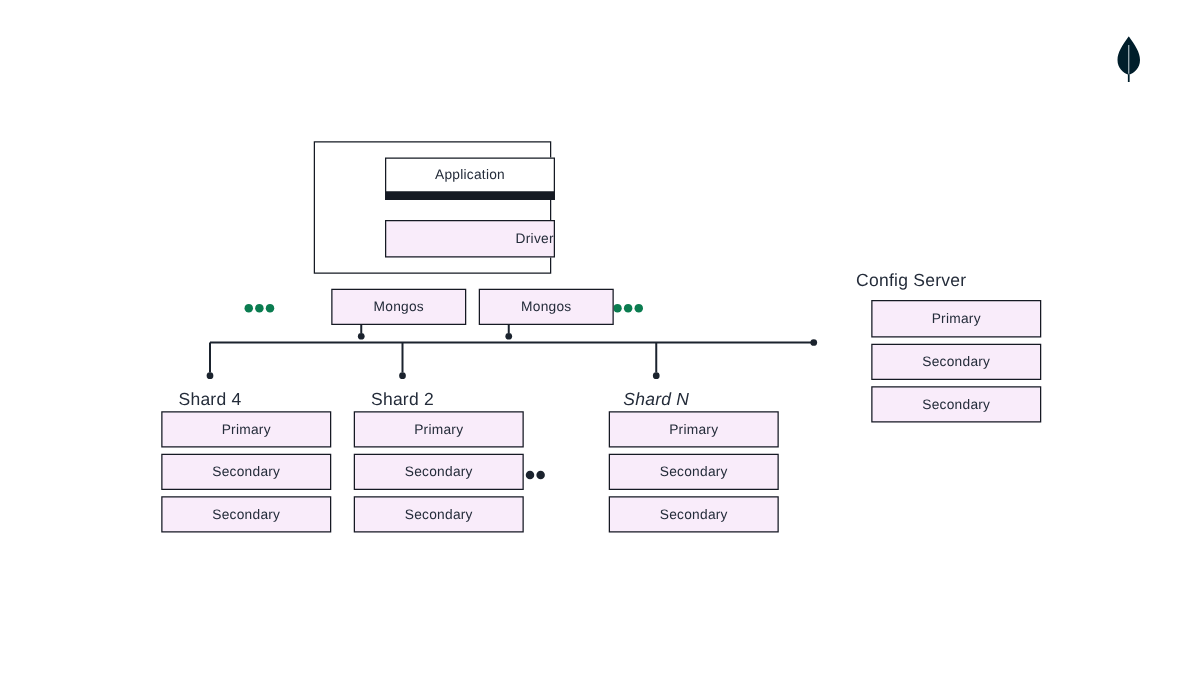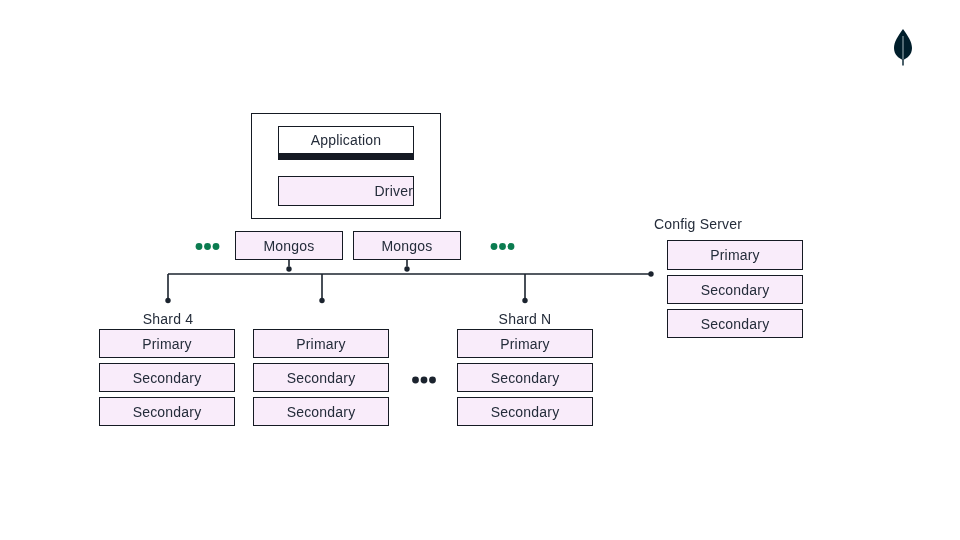--- a/index.html
+++ b/index.html
@@ -7,21 +7,21 @@
     position:relative;width:960px;height:540px;background:var(--background,#fff);
     font-family:"Liberation Sans",sans-serif;color:var(--text,#242c3a);
     overflow:hidden;
   }
   .abs{position:absolute;}
   .box{
     position:absolute;box-sizing:border-box;
     border:1.5px solid var(--box-border,#151a23);
     background:var(--box-fill,#f9ecfa);
     display:flex;align-items:center;justify-content:center;
-    font-size:14px;letter-spacing:.2px;color:var(--text,#242c3a);
+    font-size:11px;letter-spacing:.2px;color:var(--text,#242c3a);margin-left:30px;
   }
   .box.white{background:#fff;}
   .frame{
     position:absolute;box-sizing:border-box;
     border:1.5px solid var(--box-border,#151a23);background:#fff;
   }
   .app-box{border-bottom-width:7px;}
   .diagram-label{
     position:absolute;text-align:center;font-size:14px;letter-spacing:.2px;
     color:var(--text,#242c3a);line-height:16px;
@@ -102,21 +102,21 @@
     <span>Driver</span>
   </div>
 
   <div class="box" style="left:235px;top:231px;width:108px;height:29px;">
     <span>Mongos</span>
   </div>
   <div class="box" style="left:353px;top:231px;width:108px;height:29px;">
     <span>Mongos</span>
   </div>
 
-  <div class="diagram-label" style="left:630px;top:216px;width:136px;">Config Server</div>
+  <div class="diagram-label" style="left:661px;top:216px;width:136px;">Config Server</div>
   <div class="box" style="left:667px;top:240px;width:136px;height:30px;">
     <span>Primary</span>
   </div>
   <div class="box" style="left:667px;top:275px;width:136px;height:29px;">
     <span>Secondary</span>
   </div>
   <div class="box" style="left:667px;top:309px;width:136px;height:29px;">
     <span>Secondary</span>
   </div>
 
@@ -124,31 +124,32 @@
   <div class="box" style="left:99px;top:329px;width:136px;height:29px;">
     <span>Primary</span>
   </div>
   <div class="box" style="left:99px;top:363px;width:136px;height:29px;">
     <span>Secondary</span>
   </div>
   <div class="box" style="left:99px;top:397px;width:136px;height:29px;">
     <span>Secondary</span>
   </div>
 
+  <div class="diagram-label" style="left:254px;top:311px;width:136px;">Shard 2</div>
   <div class="box" style="left:253px;top:329px;width:136px;height:29px;">
     <span>Primary</span>
   </div>
   <div class="box" style="left:253px;top:363px;width:136px;height:29px;">
     <span>Secondary</span>
   </div>
   <div class="box" style="left:253px;top:397px;width:136px;height:29px;">
     <span>Secondary</span>
   </div>
 
-  <div class="diagram-label" style="left:457px;top:311px;width:136px;">Shard N</div>
+  <div class="diagram-label" style="left:457px;top:311px;width:136px;font-style:italic;">Shard N</div>
   <div class="box" style="left:457px;top:329px;width:136px;height:29px;">
     <span>Primary</span>
   </div>
   <div class="box" style="left:457px;top:363px;width:136px;height:29px;">
     <span>Secondary</span>
   </div>
   <div class="box" style="left:457px;top:397px;width:136px;height:29px;">
     <span>Secondary</span>
   </div>
 

